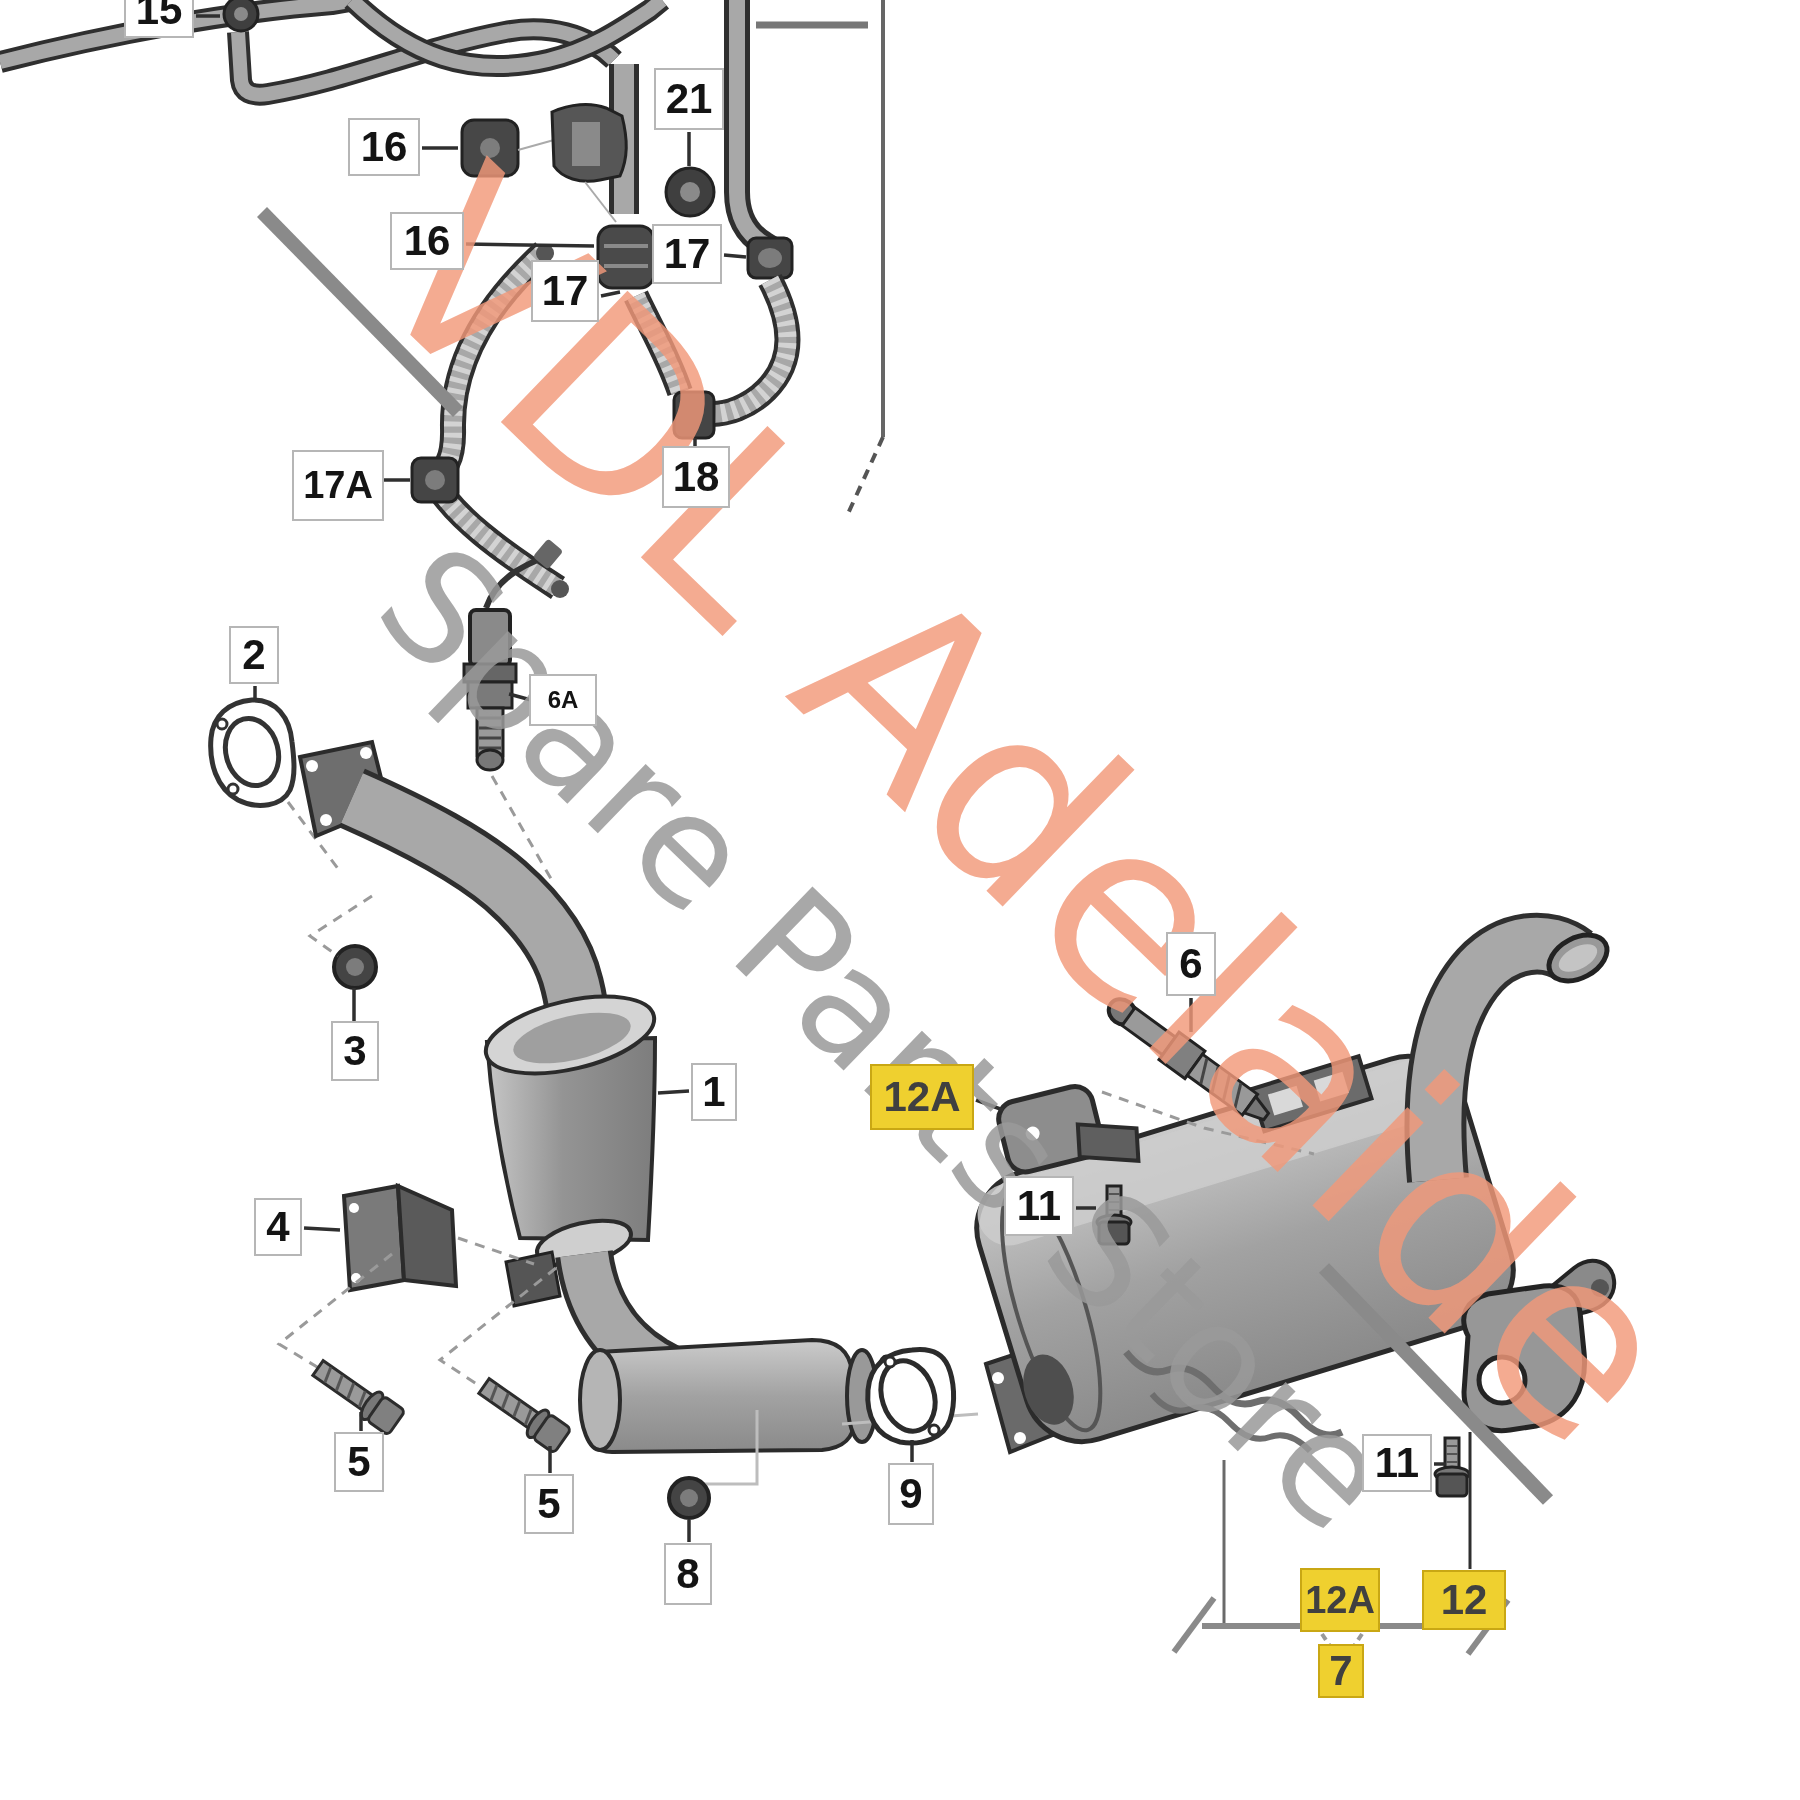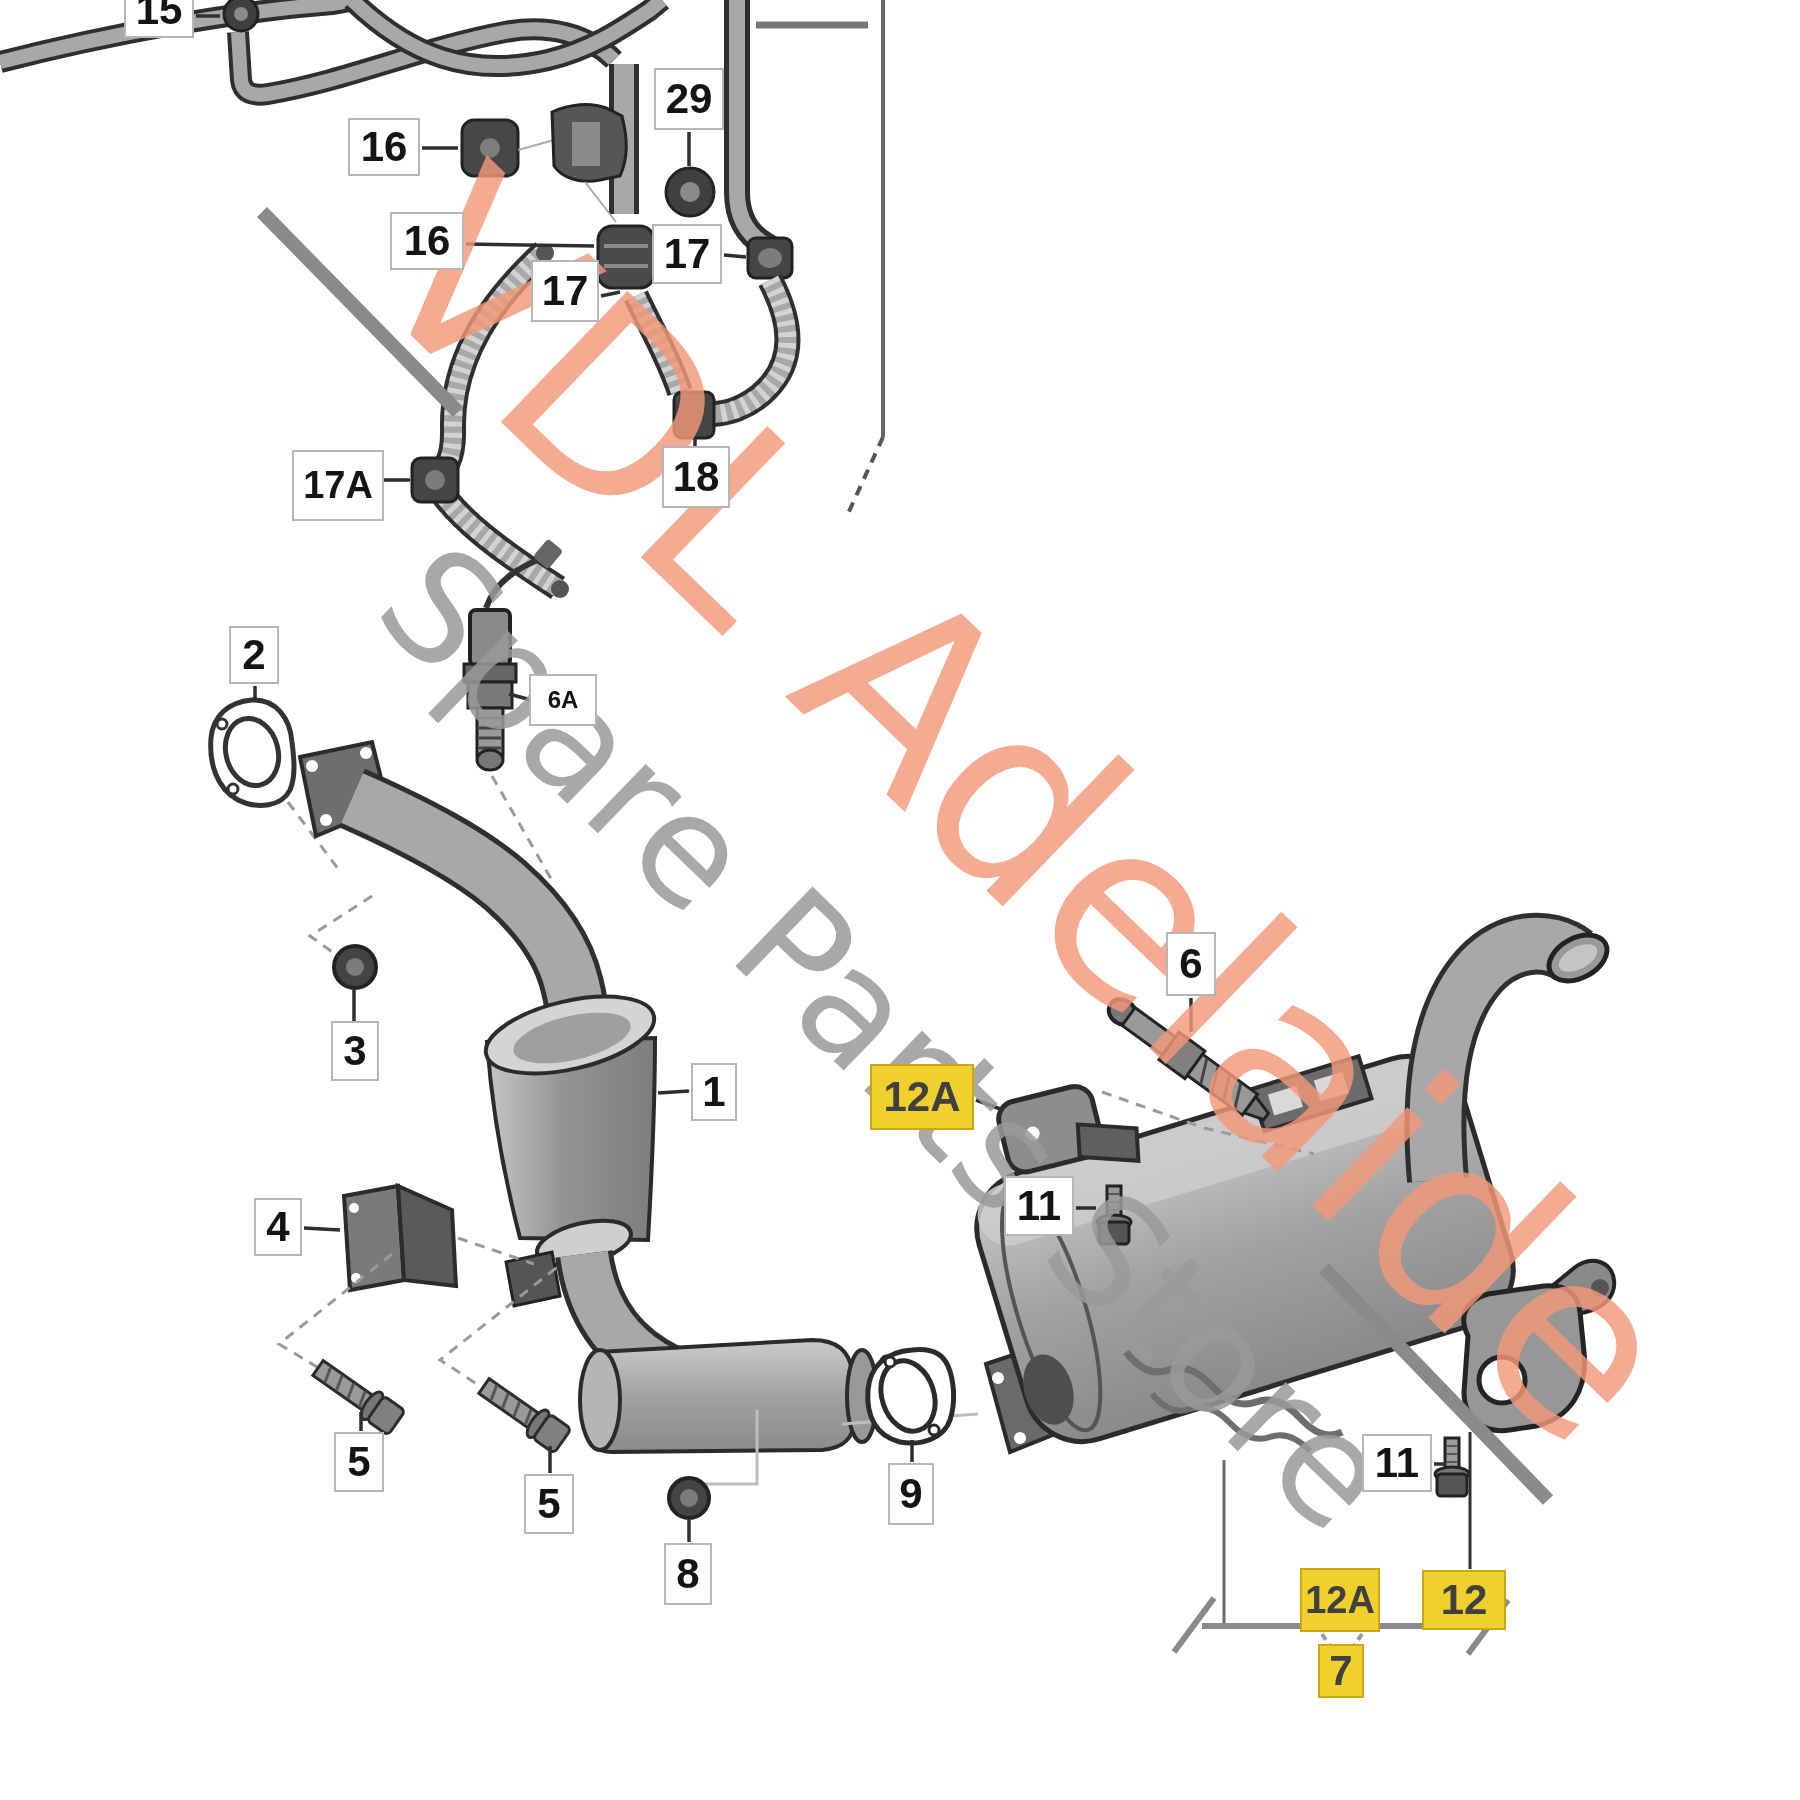--- a/index.html
+++ b/index.html
@@ -301,21 +301,21 @@
 </svg>
 
   <div class="wm" id="wm-orange">VDL Adelaide</div>
   <div class="wm" id="wm-gray">Spare Parts Store</div>
 
   <div class="co" style="left:124px;top:-18px;width:70px;height:56px">15</div>
   <div class="co" style="left:348px;top:118px;width:72px;height:58px">16</div>
   <div class="co" style="left:390px;top:212px;width:74px;height:58px">16</div>
   <div class="co" style="left:531px;top:260px;width:68px;height:62px">17</div>
   <div class="co" style="left:652px;top:224px;width:70px;height:60px">17</div>
-  <div class="co" style="left:654px;top:68px;width:70px;height:62px">29</div>
+  <div class="co" style="left:654px;top:68px;width:70px;height:62px">21</div>
   <div class="co" style="left:662px;top:446px;width:68px;height:62px">18</div>
   <div class="co" style="left:292px;top:450px;width:92px;height:71px;font-size:38px">17A</div>
   <div class="co" style="left:229px;top:626px;width:50px;height:58px">2</div>
   <div class="co" style="left:529px;top:674px;width:68px;height:52px;font-size:24px">6A</div>
   <div class="co" style="left:331px;top:1021px;width:48px;height:60px">3</div>
   <div class="co" style="left:691px;top:1063px;width:46px;height:58px">1</div>
   <div class="co hl" style="left:870px;top:1064px;width:104px;height:66px">12A</div>
   <div class="co" style="left:1166px;top:932px;width:50px;height:64px">6</div>
   <div class="co" style="left:1004px;top:1176px;width:70px;height:60px">11</div>
   <div class="co" style="left:254px;top:1198px;width:48px;height:58px">4</div>

